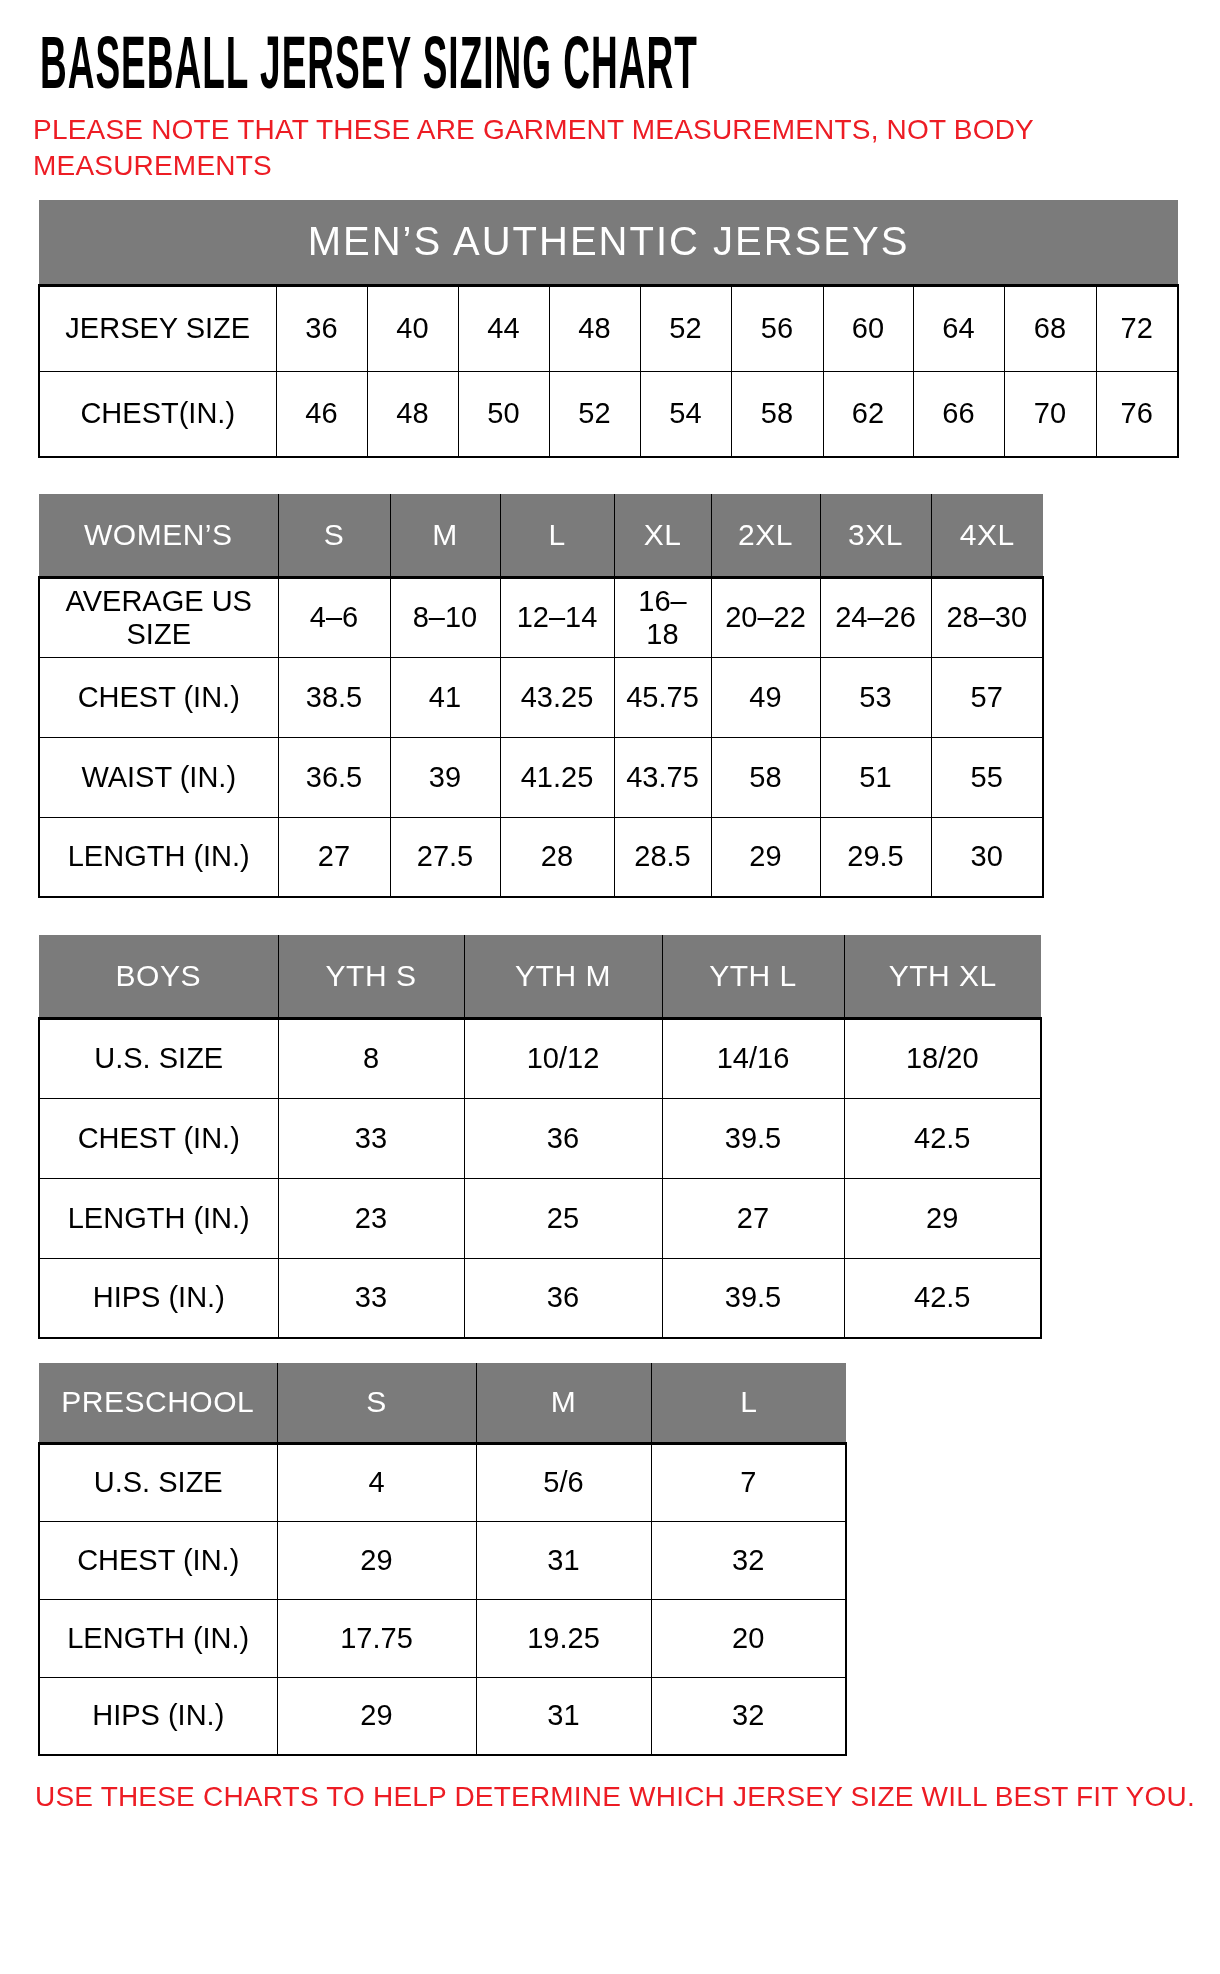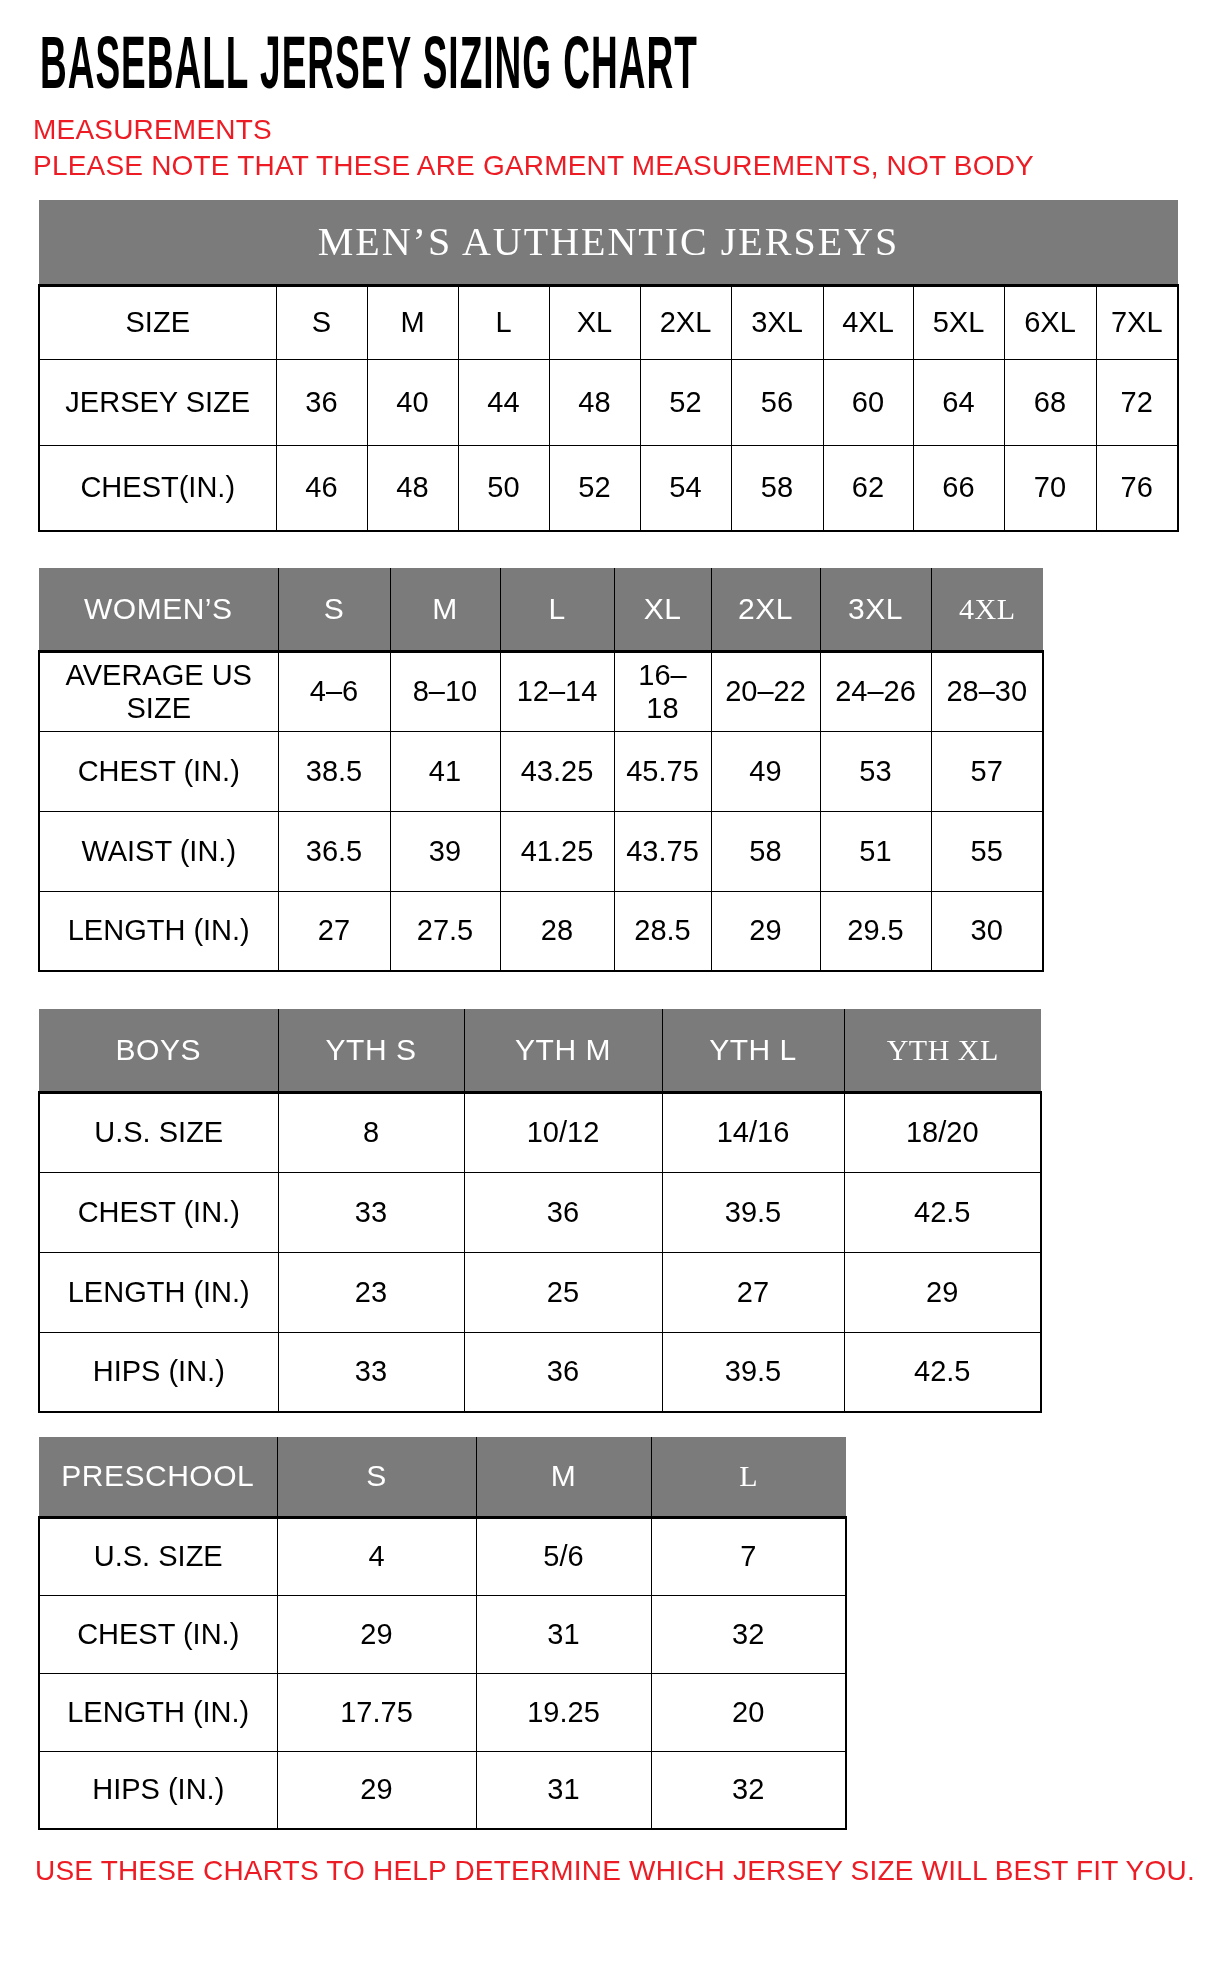--- a/index.html
+++ b/index.html
@@ -27,21 +27,21 @@
   .sz th, .sz td {
     text-align:center; vertical-align:middle; font-weight:normal;
     padding:0 8px; overflow:hidden;
   }
   
   .banner-cell {
     background:var(--gray); color:#fff; font-size:30px; letter-spacing:0.5px;
     border:1px solid #000; border-top:none; border-bottom:3px solid #000;
   }
   .banner-cell:first-child { border-left:none; }
-  .banner-cell:last-child  { border-right:none;font-family:Liberation Serif, serif; }
+  .banner-cell:last-child  { border-right:none; }
   .mens .banner-cell.merged {
     font-size:40px; letter-spacing:2px; border-left:none; border-right:none;
   }
   
   .label-cell, .value-cell { border:1.5px solid #000; font-size:29px; background:#fff; }
   .sz tbody tr > *:first-child, .sz .sub-header > *:first-child { border-left-width:2px; }
   .sz tbody tr > *:last-child,  .sz .sub-header > *:last-child  { border-right-width:2px; }
   .sz tbody tr:last-child > *  { border-bottom-width:2px; }
 
   .mens tr.banner-row { height:85px; }
@@ -61,54 +61,41 @@
   .preschool tbody tr      { height:78px; }
   .preschool { margin-top:24px; }
 </style>
 </head>
 <body>
 
 <div>
   <h1 class="title"><span class="title-inner">BASEBALL JERSEY SIZING CHART</span></h1>
 
   <div class="note">
+    <div>PLEASE NOTE THAT THESE ARE GARMENT MEASUREMENTS, NOT BODY</div>
     <div>MEASUREMENTS</div>
-    <div>PLEASE NOTE THAT THESE ARE GARMENT MEASUREMENTS, NOT BODY</div>
   </div>
 
   <table class="sz mens">
       <colgroup>
         <col style="width: 237px;">
         <col style="width: 91px;">
         <col style="width: 91px;">
         <col style="width: 91px;">
         <col style="width: 91px;">
         <col style="width: 91px;">
         <col style="width: 92px;">
         <col style="width: 90px;">
         <col style="width: 91px;">
         <col style="width: 92px;">
         <col style="width: 82px;">
       </colgroup>
       <thead>
         <tr class="banner-row">
           <th class="banner-cell merged" colspan="11">MEN’S AUTHENTIC JERSEYS</th>
-        </tr>
-        <tr class="sub-header">
-          <td class="label-cell">SIZE</td>
-          <td class="value-cell">S</td>
-          <td class="value-cell">M</td>
-          <td class="value-cell">L</td>
-          <td class="value-cell">XL</td>
-          <td class="value-cell">2XL</td>
-          <td class="value-cell">3XL</td>
-          <td class="value-cell">4XL</td>
-          <td class="value-cell">5XL</td>
-          <td class="value-cell">6XL</td>
-          <td class="value-cell">7XL</td>
         </tr>
       </thead>
       <tbody>
         <tr>
           <td class="label-cell">JERSEY SIZE</td>
           <td class="value-cell">36</td>
           <td class="value-cell">40</td>
           <td class="value-cell">44</td>
           <td class="value-cell">48</td>
           <td class="value-cell">52</td>

